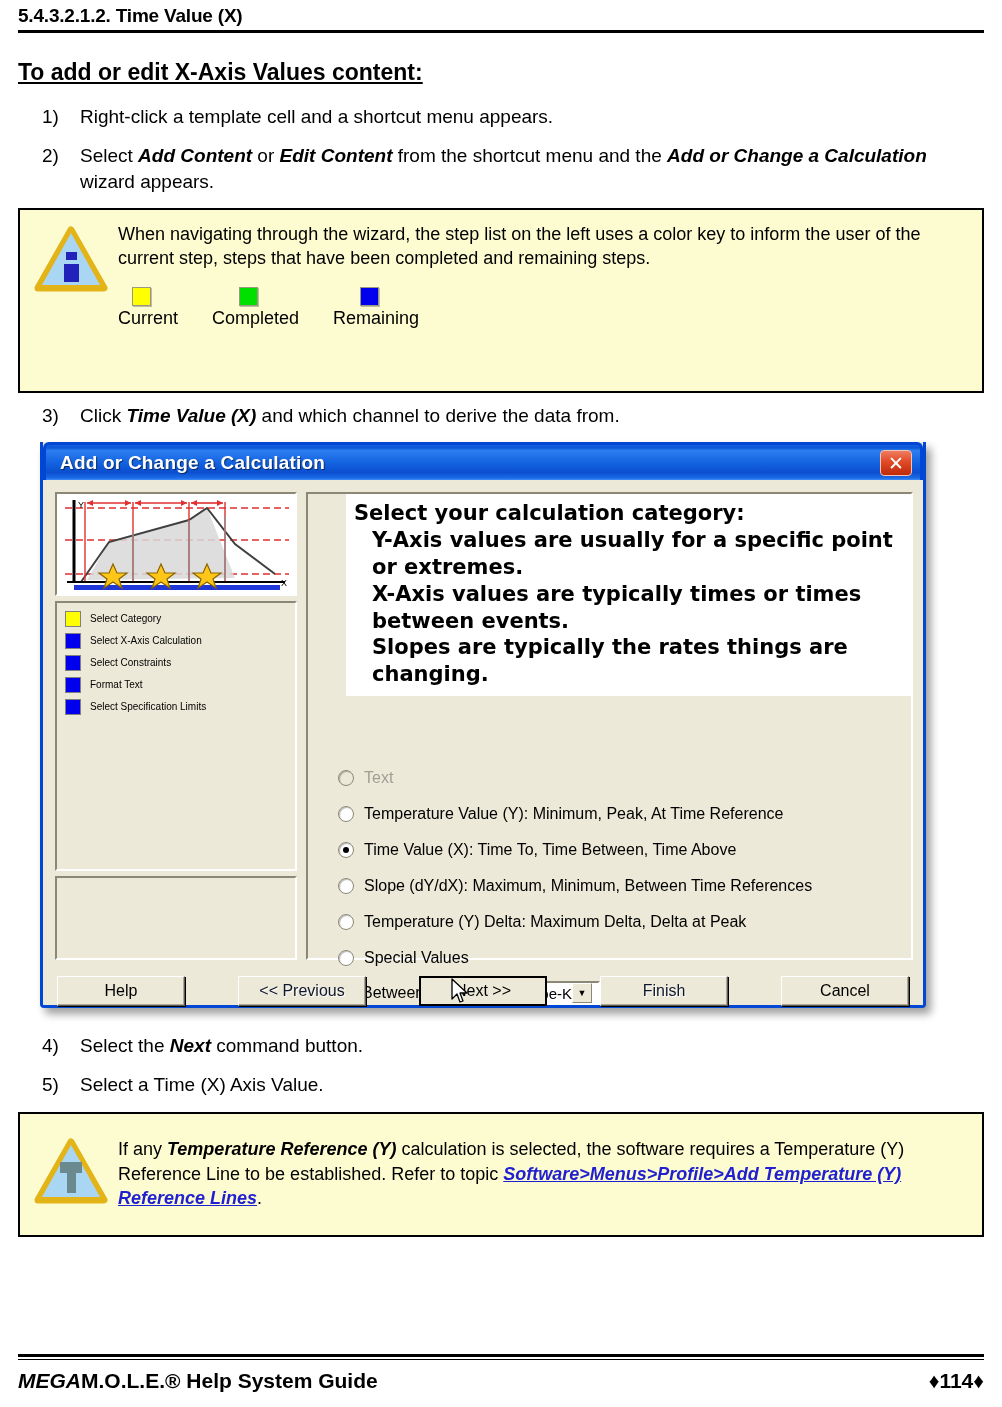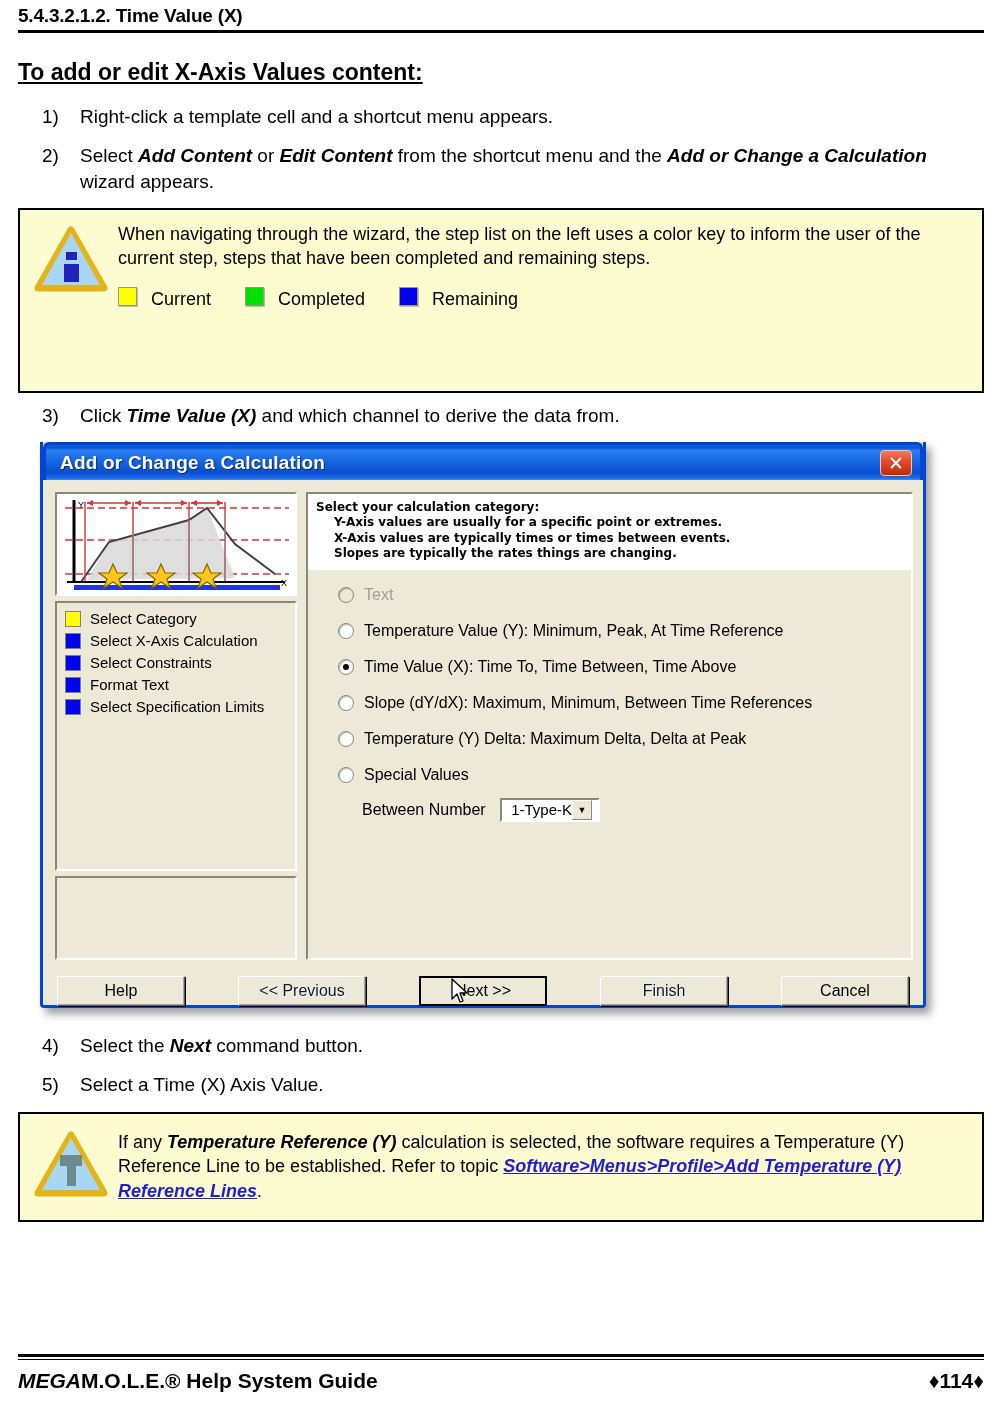--- a/index.html
+++ b/index.html
@@ -77,31 +77,33 @@
     padding-top: 6px;
   }
   .note-body {
     flex: 1 1 auto;
     font-size: 18px;
     line-height: 1.36;
     padding-left: 4px;
     padding-top: 2px;
   }
   .note-1 { height: 185px; }
-  .note-2 { height: 110px; align-items: center; }
+  .note-2 { height: 125px; align-items: center; }
   .note-2 .note-icon { padding-top: 0; }
 
   .key-row {
     display: flex;
     align-items: center;
     margin-top: 16px;
   }
   .key-item {
     display: flex;
+    align-items: center;
     margin-right: 34px;
+    flex-direction: column;
   }
   .swatch {
     width: 17px;
     height: 17px;
     border: 1px solid #9a9a80;
     box-shadow: 1px 1px 0 #bdbda3;
     margin-right: 14px;
     display: inline-block;
   }
   .link {
@@ -192,21 +194,21 @@
     border-left: 2px solid #8c8878;
     border-right: 2px solid #ffffff;
     border-bottom: 2px solid #ffffff;
     padding: 6px 6px 6px 8px;
     box-sizing: border-box;
     max-height: 314px;
   }
   .step-item {
     display: flex;
     align-items: center;
-    font-size: 15px;
+    font-size: 10px;
     line-height: 19px;
     margin-bottom: 3px;
     color: #000;
   }
   .step-sq {
     width: 14px;
     height: 14px;
     border: 1px solid #808080;
     margin-right: 9px;
     flex: 0 0 14px;
@@ -231,30 +233,32 @@
     border-left: 2px solid #8c8878;
     border-right: 2px solid #ffffff;
     border-bottom: 2px solid #ffffff;
     background: #ece9d8;
     box-sizing: border-box;
     padding: 0;
   }
   .instructions {
     background: #ffffff;
     padding: 6px 8px 8px 8px;
-    font-size: 12px;
+    font-size: 21px;
     font-weight: bold;
     line-height: 1.28;
     font-family: "DejaVu Sans", sans-serif;
+    margin-left: 38px;
   }
   .instructions .ind { padding-left: 18px; }
 
   .radios {
-    padding: 16px 0 0 30px;
+    padding: 28px 0 0 30px;
     flex: 1 1 auto;
+    margin-top: 45px;
   }
   .radio-row {
     display: flex;
     align-items: center;
     font-size: 16px;
     margin-bottom: 18px;
     color: #000;
   }
   .radio-row.disabled { color: #9e9e94; }
   .radio {

